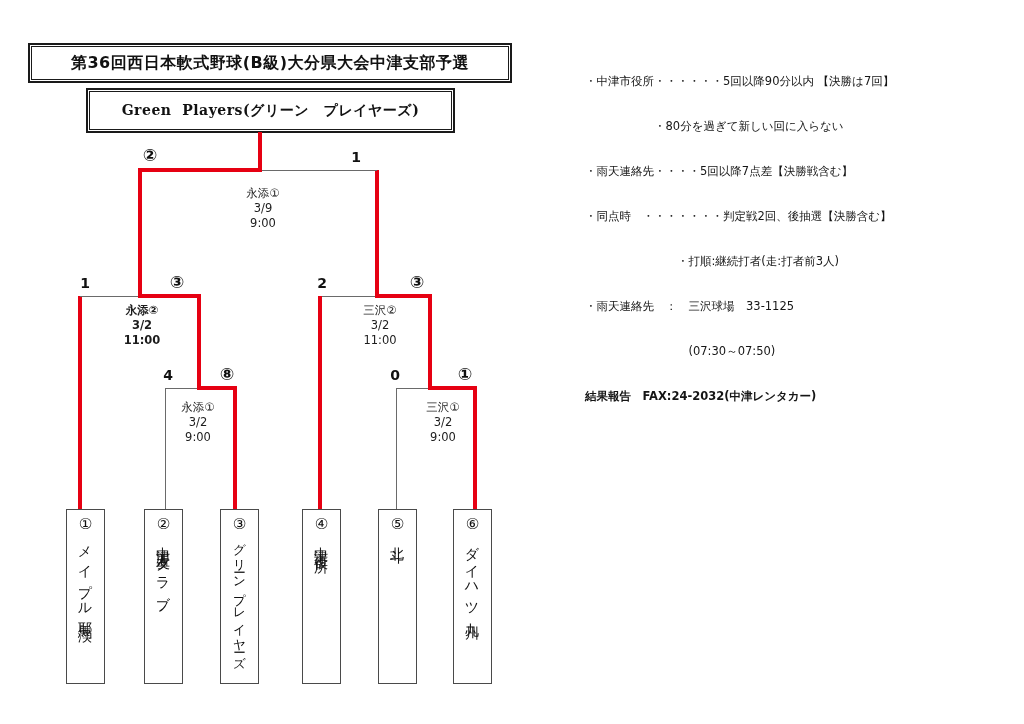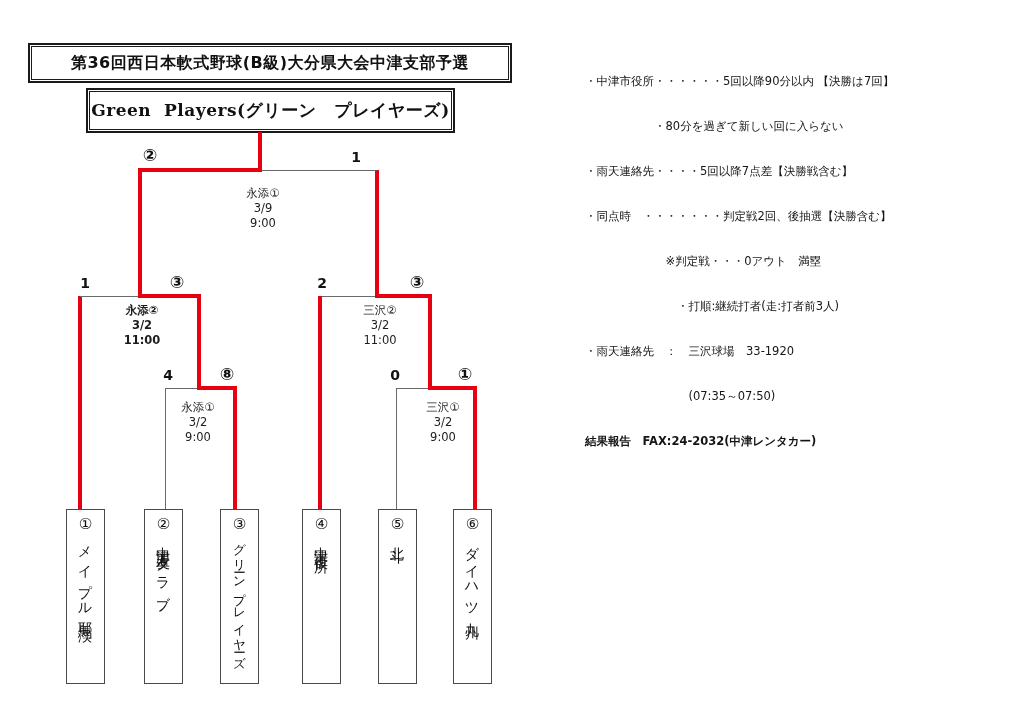--- a/index.html
+++ b/index.html
@@ -9,21 +9,21 @@
     overflow:hidden; margin:0 auto;
   }
   
   .dbox { position:absolute; background:#fff; border:2px solid #1a1a1a; padding:1px; box-sizing:border-box; }
   .dbox-inner {
     border:1px solid #1a1a1a; width:100%; height:100%; box-sizing:border-box;
     display:flex; align-items:center; justify-content:center;
     font-weight:bold; white-space:pre; letter-spacing:0.5px;
   }
   .title-box .dbox-inner { font-size:16px; }
-  .champion-box .dbox-inner { font-size:17px; font-family:"DejaVu Serif","Liberation Serif",serif; }
+  .champion-box .dbox-inner { font-size:14px; font-family:"DejaVu Serif","Liberation Serif",serif; }
 
   
   .hline, .vline { position:absolute; }
   .hline.red { height:4px; background:#e60012; }
   .vline.red { width:4px;  background:#e60012; }
   .hline.gray { height:1px; background:#6a6a6a; }
   .vline.gray { width:1px;  background:#6a6a6a; }
 
   
   .score {
@@ -148,20 +148,19 @@
   </div>
   <div class="team" style="left:453px;">
     <div class="vtext"><span class="seed">⑥</span><span>ダイハツ九州</span></div>
   </div>
 
   <div class="rules">
     <div class="rline">・中津市役所・・・・・・5回以降90分以内 【決勝は7回】</div>
     <div class="rline">　　　　　　・80分を過ぎて新しい回に入らない</div>
     <div class="rline">・雨天連絡先・・・・5回以降7点差【決勝戦含む】</div>
     <div class="rline">・同点時　・・・・・・・判定戦2回、後抽選【決勝含む】</div>
-    <div class="rline">　　　　　　　※判定戦・・・0アウト　満塁</div>
     <div class="rline">　　　　　　　　・打順:継続打者(走:打者前3人)</div>
-    <div class="rline">・雨天連絡先　：　三沢球場　33-1920</div>
-    <div class="rline">　　　　　　　　　(07:35～07:50)</div>
+    <div class="rline">・雨天連絡先　：　三沢球場　33-1125</div>
+    <div class="rline">　　　　　　　　　(07:30～07:50)</div>
     <div class="rline bold">結果報告　FAX:24-2032(中津レンタカー)</div>
   </div>
 
 </div>
 
 </body></html>

